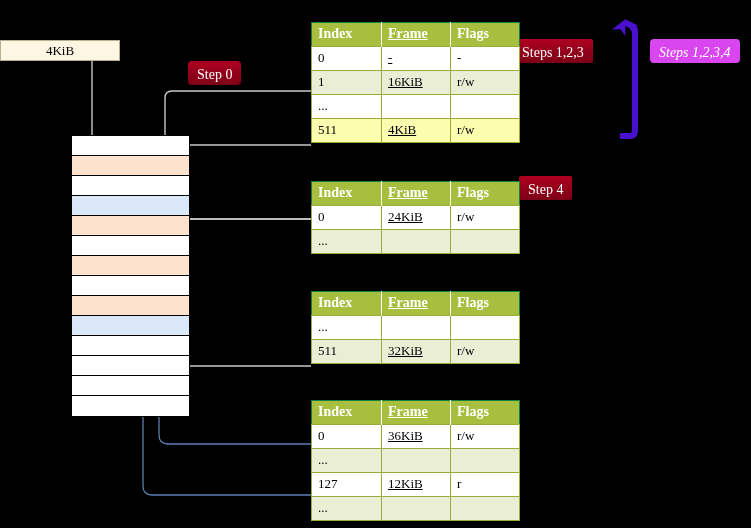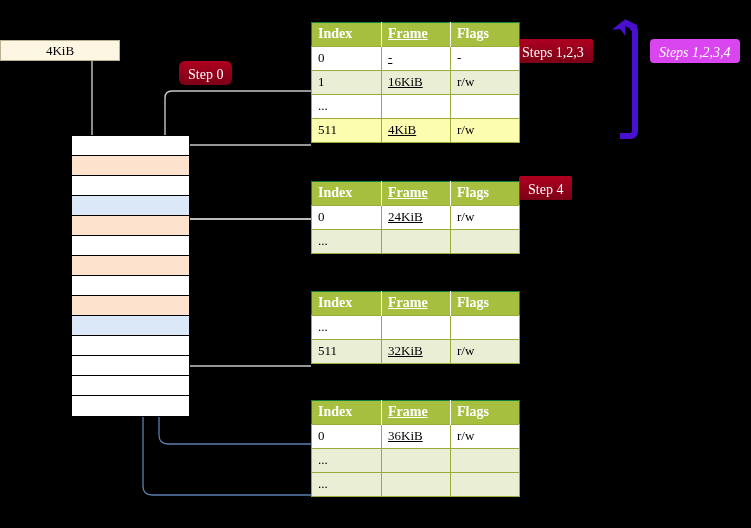--- a/index.html
+++ b/index.html
@@ -48,21 +48,21 @@
   }
   .badge-red-sq {
     background: linear-gradient(180deg, #b00020 0%, #96001b 45%, #7d0016 100%);
     border-radius: 2px;
   }
   .badge-blue {
     background: #d946ef;
     border-radius: 4px;
     font-style: italic;
   }
-  #badge-step0   { left: 179px; top: 40px; border-radius: 6px; }
+  #badge-step0   { left: 188px; top: 40px; }
   #badge-steps123{ left: 513px; top: 18px; }
   #badge-steps1234{ left: 650px; top: 18px; }
   #badge-step4   { left: 519px; top: 155px; }
 
   
   .memcol {
     position: absolute;
     left: 71px; top: 135px;
     width: 119px;
     border: 1px solid #000;
@@ -287,20 +287,25 @@
         <tr class="odd">
           <td class="col-index">0</td>
           <td class="col-frame">36KiB</td>
           <td class="col-flags">r/w</td>
         </tr>
         <tr class="even">
           <td class="col-index">...</td>
           <td class="col-frame"></td>
           <td class="col-flags"></td>
         </tr>
+        <tr class="odd">
+          <td class="col-index">127</td>
+          <td class="col-frame">12KiB</td>
+          <td class="col-flags">r</td>
+        </tr>
         <tr class="even">
           <td class="col-index">...</td>
           <td class="col-frame"></td>
           <td class="col-flags"></td>
         </tr>
       </tbody>
     </table>
 
 </div>
 

